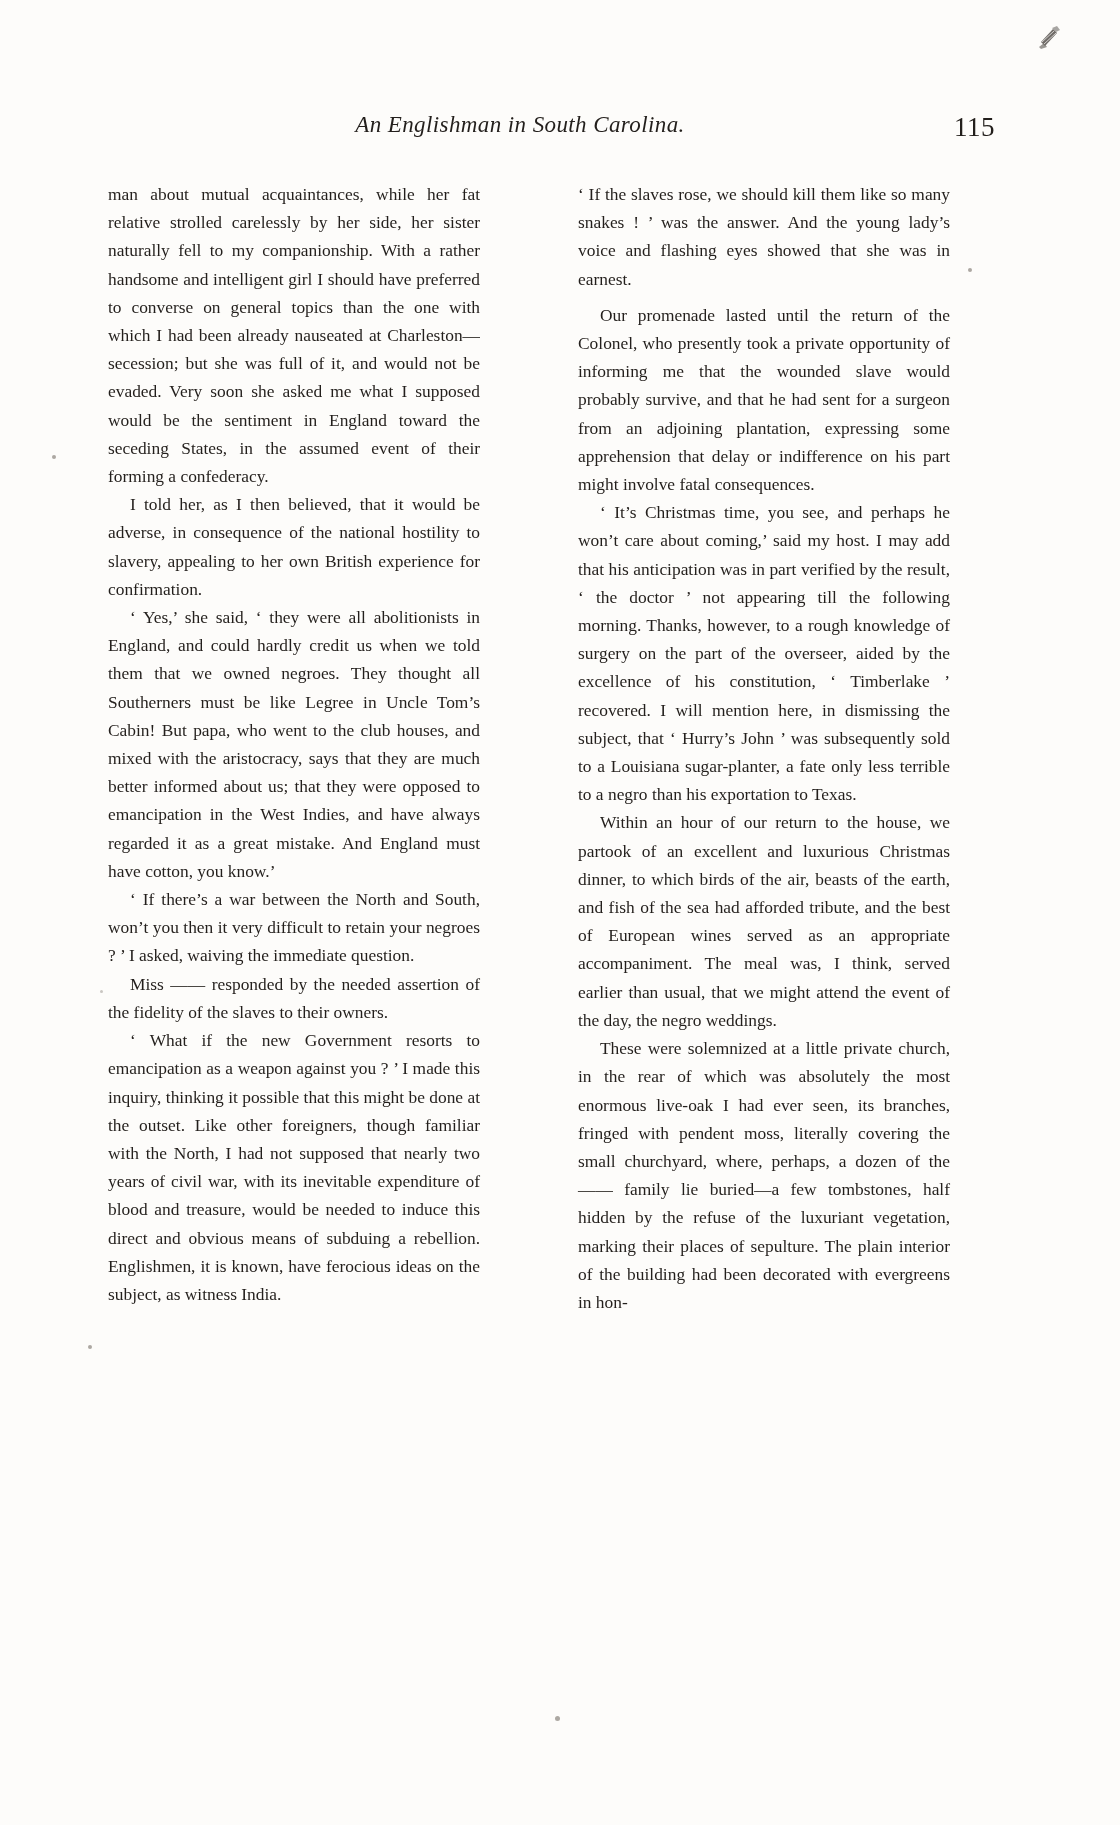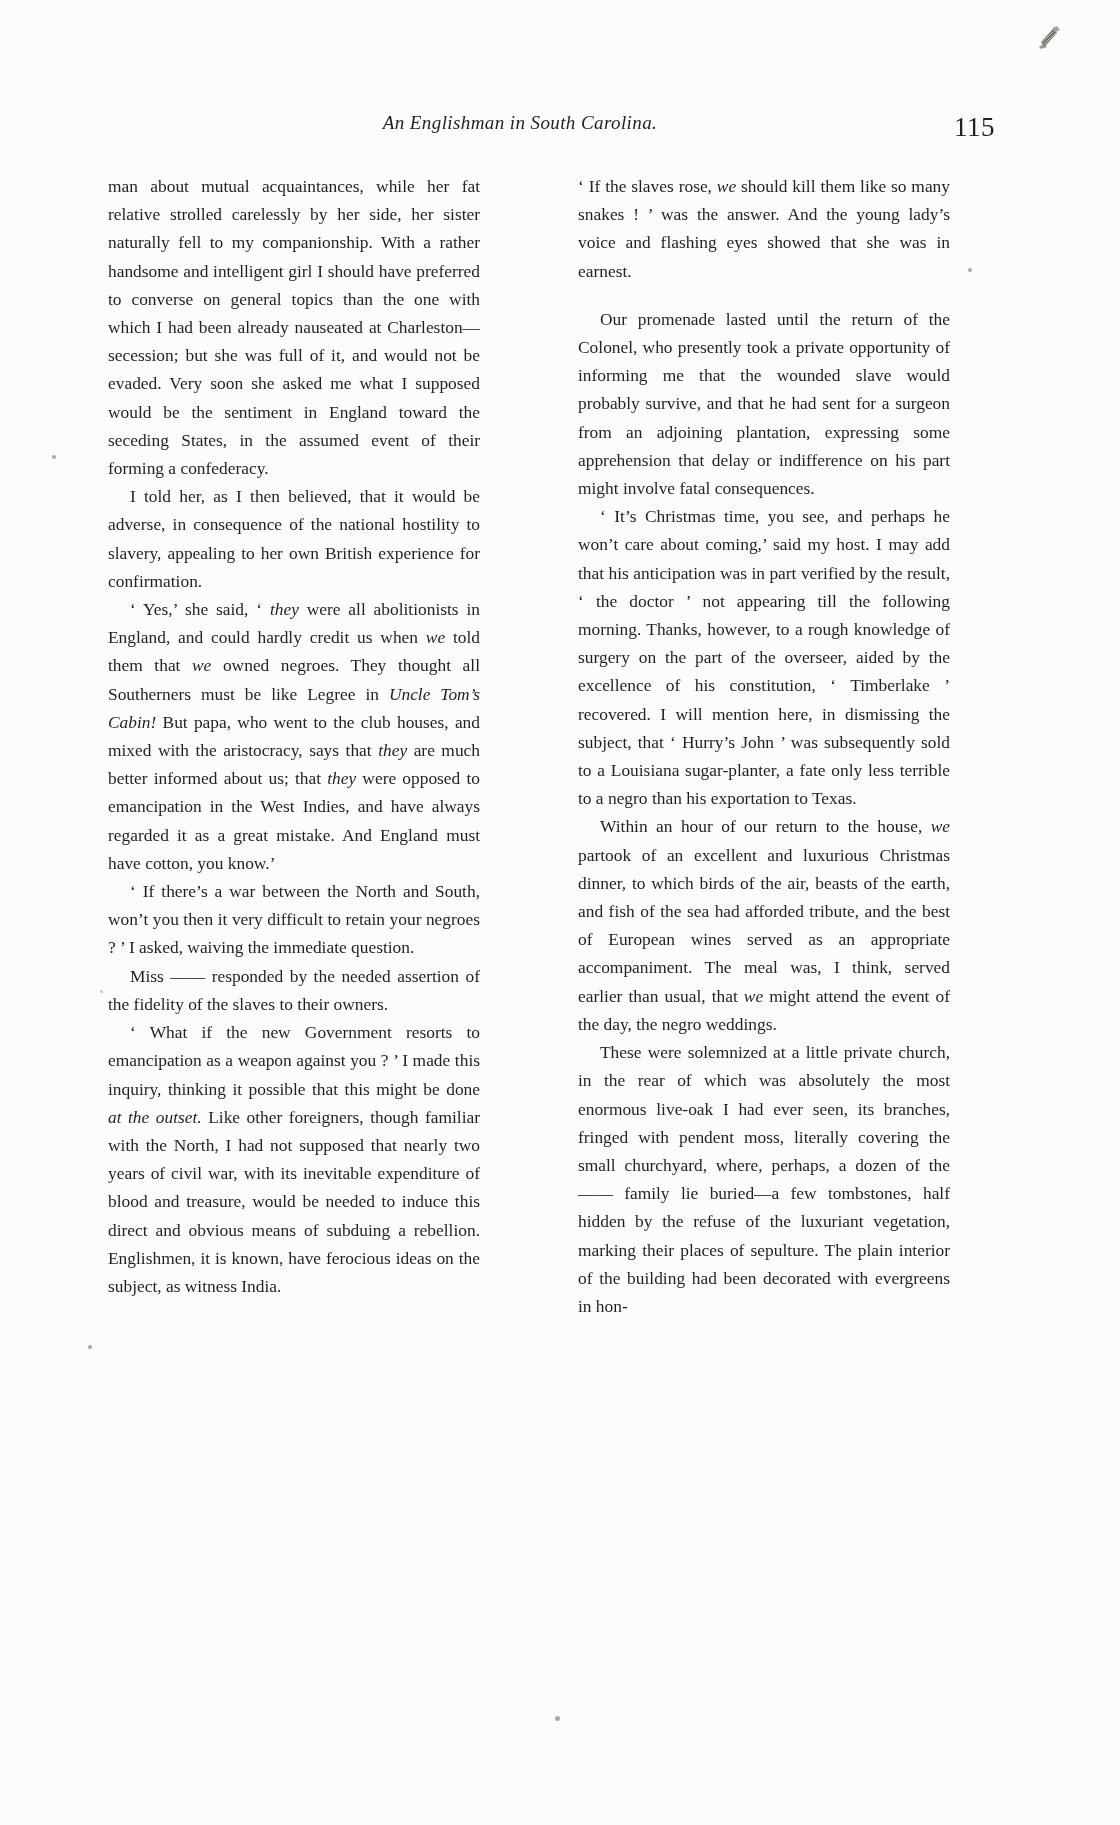--- a/index.html
+++ b/index.html
@@ -39,21 +39,21 @@
     width: 870px;
     height: 40px;
   }
   .running-title {
     position: absolute;
     left: 0;
     top: 0;
     width: 790px;
     text-align: center;
     font-style: italic;
-    font-size: 19px;
+    font-size: 23px;
     letter-spacing: 0.4px;
     white-space: nowrap;
   }
   .folio {
     position: absolute;
     right: 0;
     top: 0;
     font-size: 27px;
     font-weight: normal;
     letter-spacing: 0.5px;
@@ -62,39 +62,39 @@
 
   .columns {
     position: absolute;
     left: 108px;
     top: 168px;
     width: 900px;
     height: 1430px;
   }
   .col {
     position: absolute;
-    top: 4px;
+    top: 12px;
     width: 372px;
     font-size: 17.4px;
     line-height: 28.2px;
     text-align: justify;
     text-justify: inter-word;
     hyphens: none;
   }
   .col-left { left: 0; }
   .col-right { left: 470px; }
 
   .col p {
     margin: 0;
     text-indent: 22px;
   }
   .col p.noindent { text-indent: 0; }
-  .col p.gap { margin-top: 20px; }
+  .col p.gap { margin-top: 8px; }
 
-  .it { font-style: italic; }
+  .it { }
 
   .speck {
     position: absolute;
     background: #6a625a;
     border-radius: 50%;
     opacity: 0.55;
   }
   .s1 { left: 52px;  top: 455px;  width: 4px; height: 4px; }
   .s2 { left: 968px; top: 268px;  width: 4px; height: 4px; }
   .s3 { left: 88px;  top: 1345px; width: 4px; height: 4px; }

